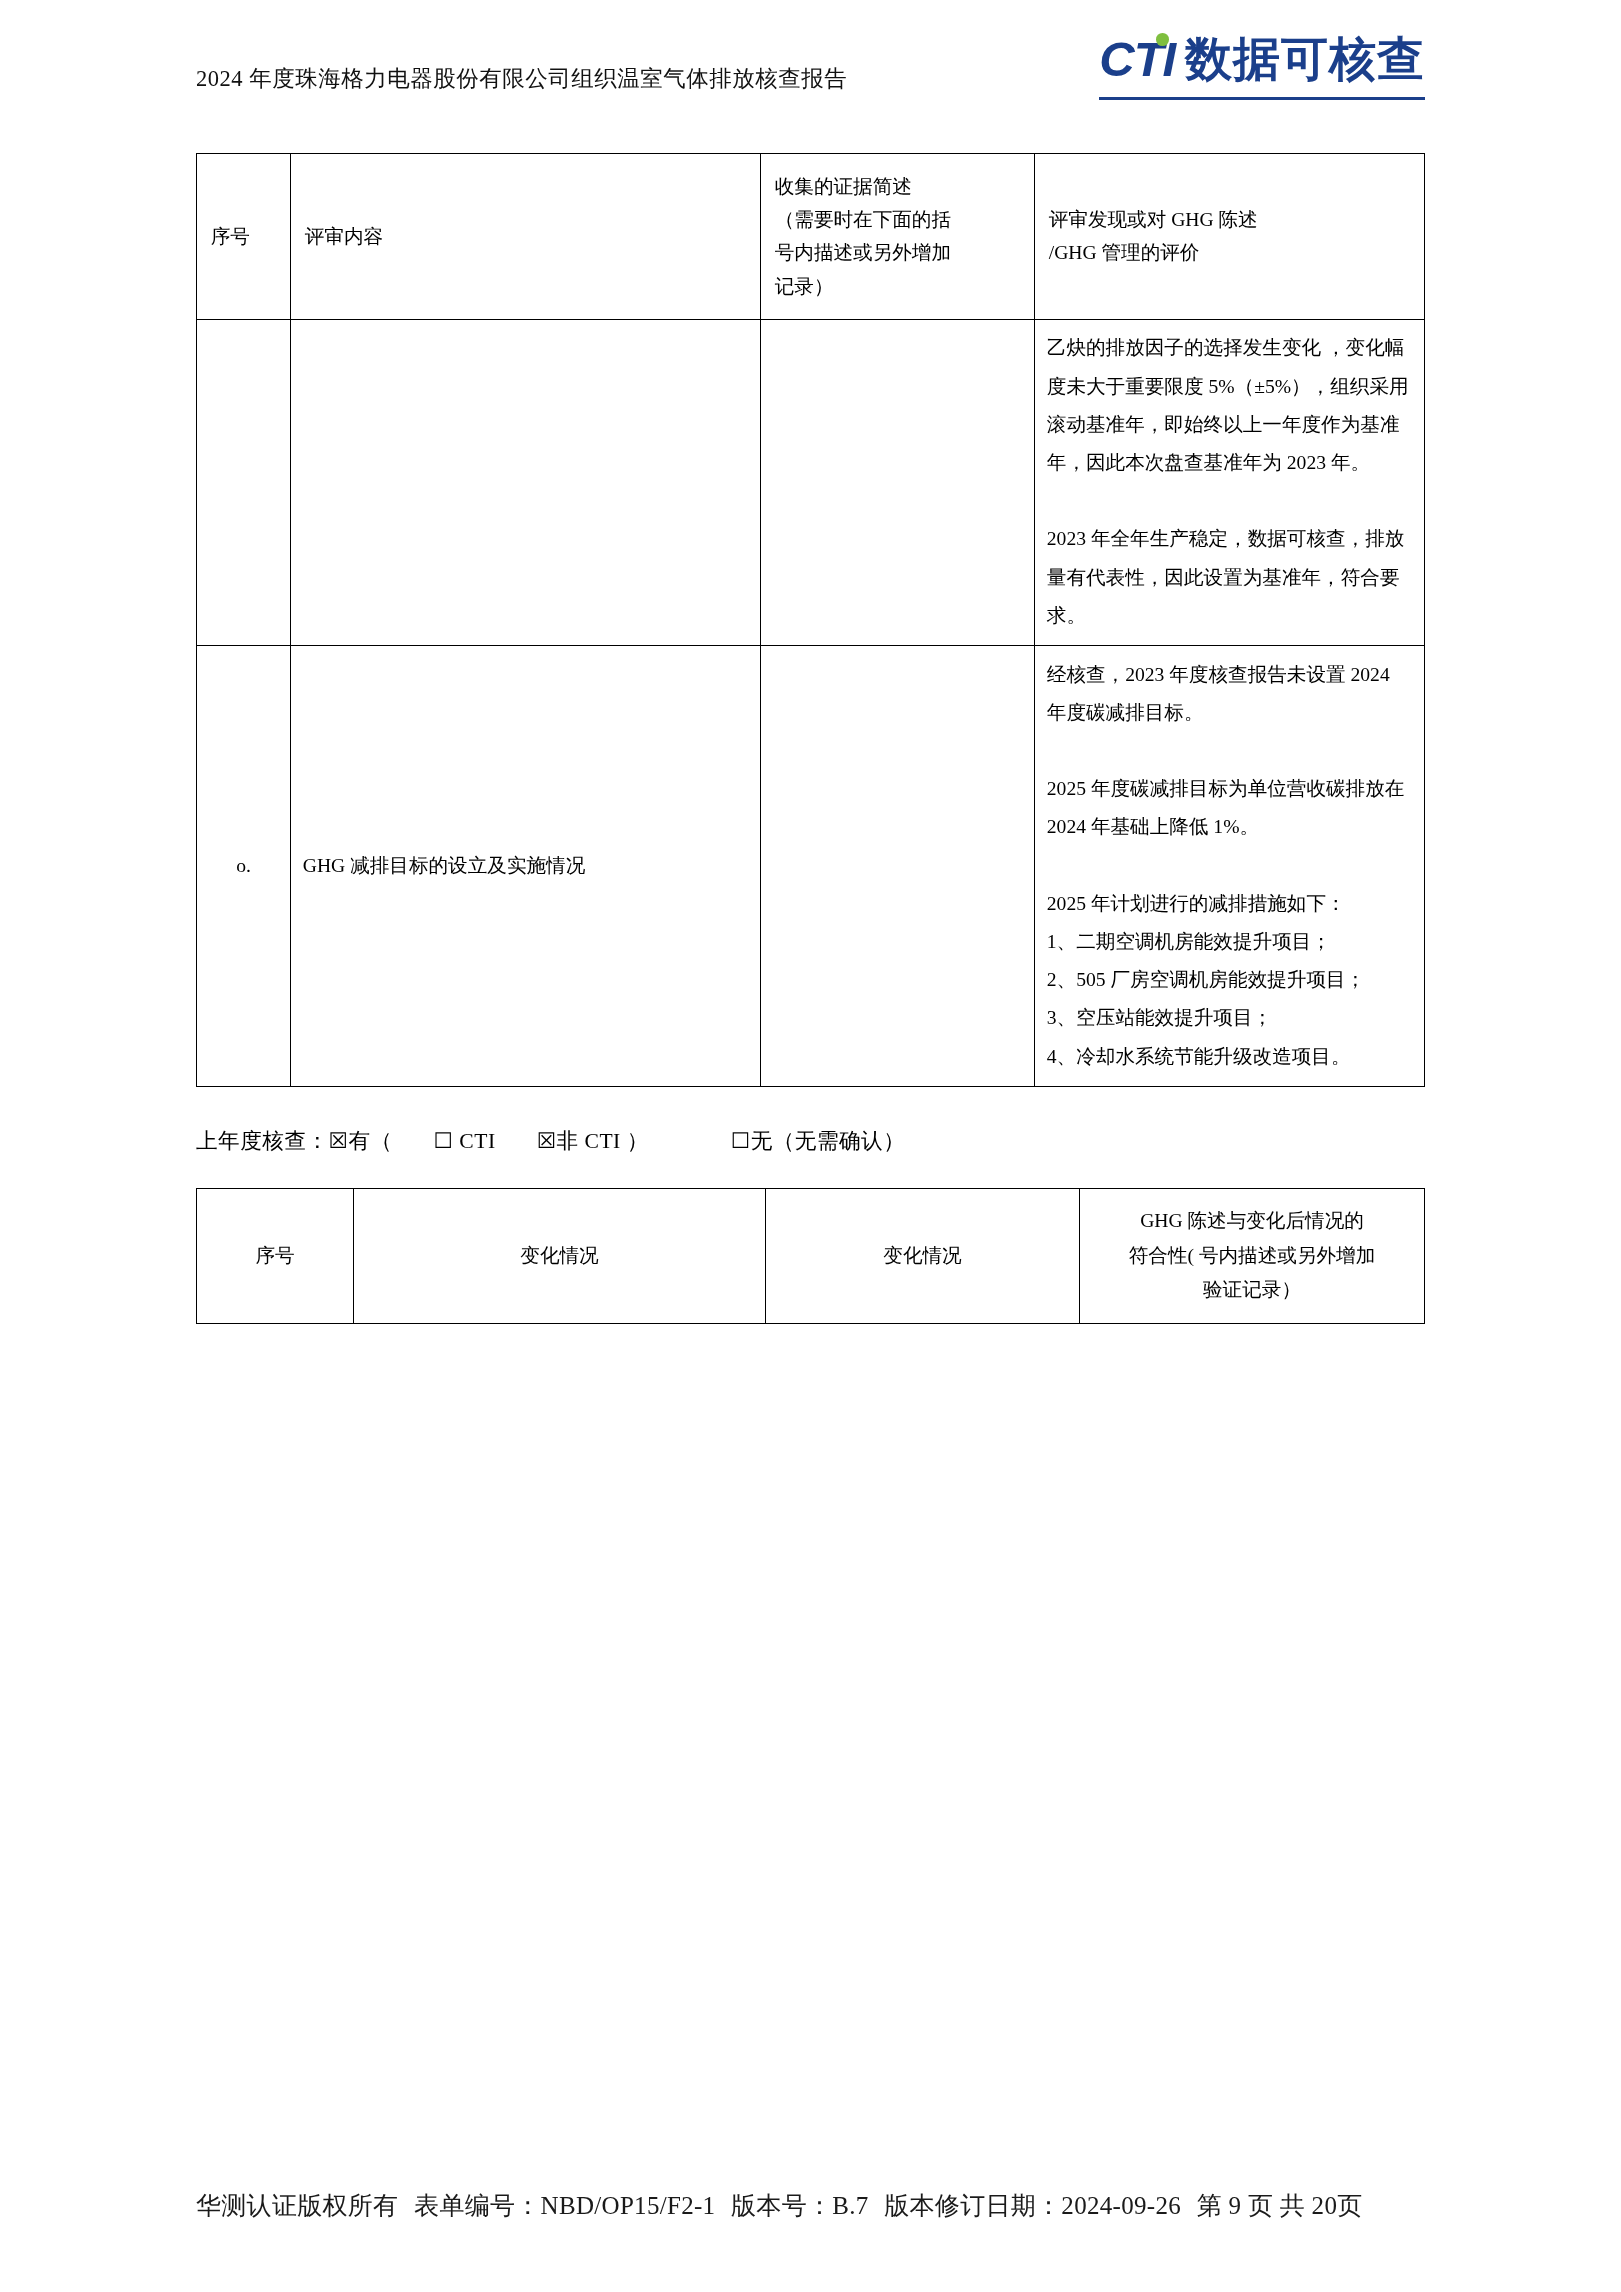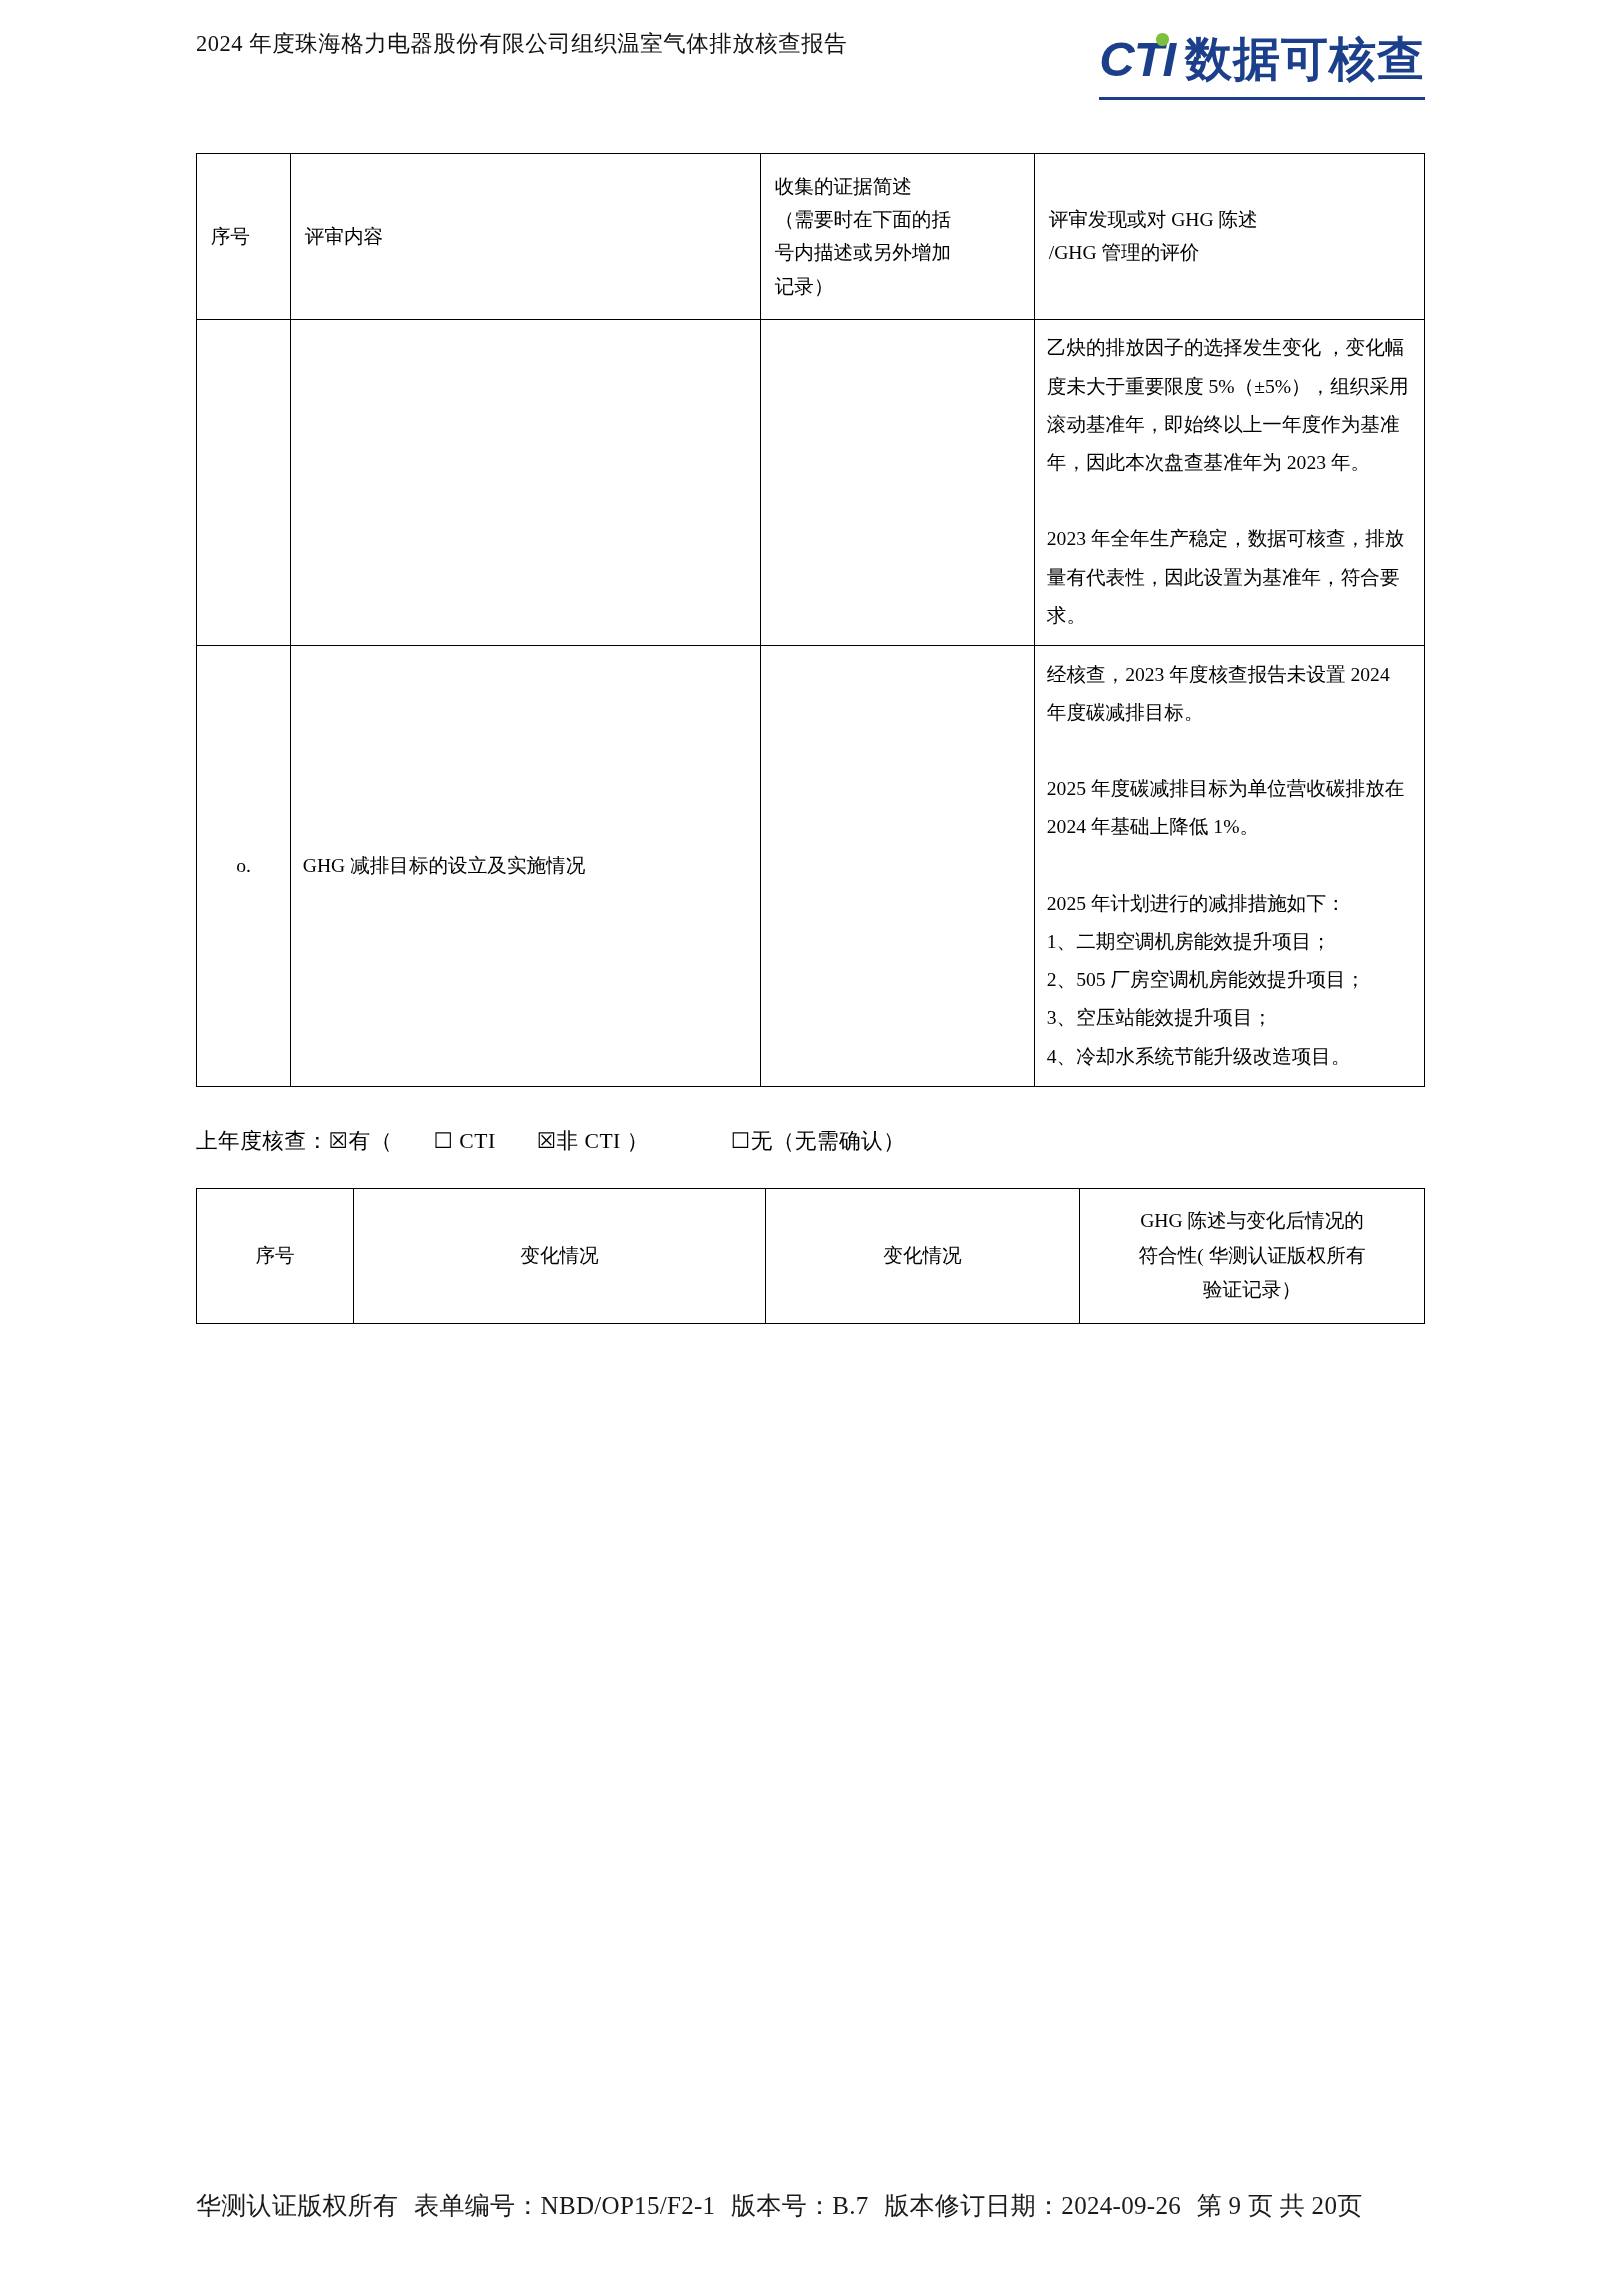--- a/index.html
+++ b/index.html
@@ -20,21 +20,21 @@
     width: 1621px;
     height: 2293px;
     box-sizing: border-box;
     padding: 0 196px;
   }
 
   
   .header {
     position: relative;
     height: 118px;
-    padding-top: 29px;
+    padding-top: 64px;
     box-sizing: border-box;
   }
   .header-title {
     font-size: 22.5px;
     letter-spacing: 0.5px;
     font-family: "Liberation Serif", "DejaVu Serif", serif;
     color: #111;
     line-height: 1.3;
   }
   .logo {
@@ -235,21 +235,21 @@
         <col class="c-chg2">
         <col>
     </colgroup>
     <thead>
       <tr>
         <th>序号</th>
         <th>变化情况</th>
         <th>变化情况</th>
         <th>
           <div>GHG 陈述与变化后情况的</div>
-          <div>符合性( 华测认证版权所有</div>
+          <div>符合性( 号内描述或另外增加</div>
           <div>验证记录）</div>
         </th>
       </tr>
     </thead>
   </table>
 
   <div class="footer">
     <span>华测认证版权所有</span><span>表单编号：NBD/OP15/F2-1</span><span>版本号：B.7</span><span>版本修订日期：2024-09-26</span><span>第 9 页 共 20页</span>
   </div>
 

